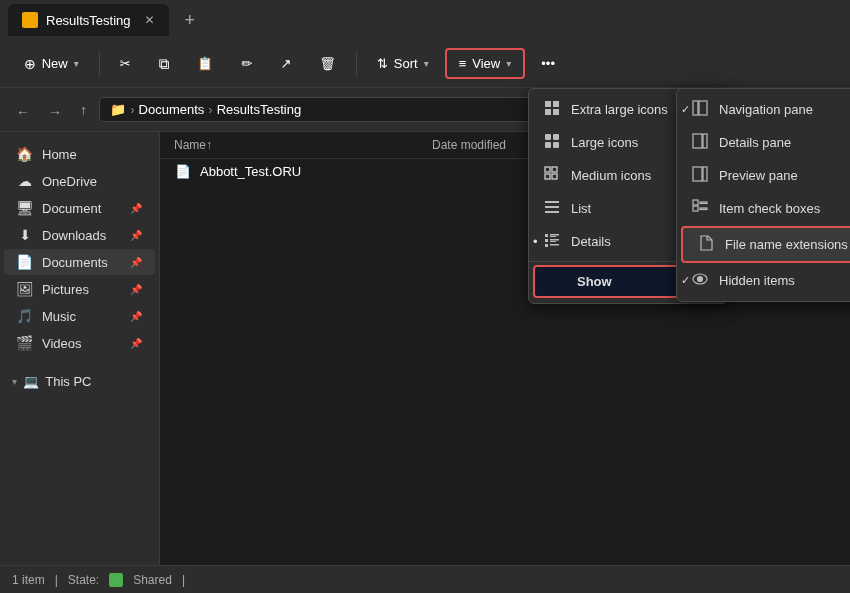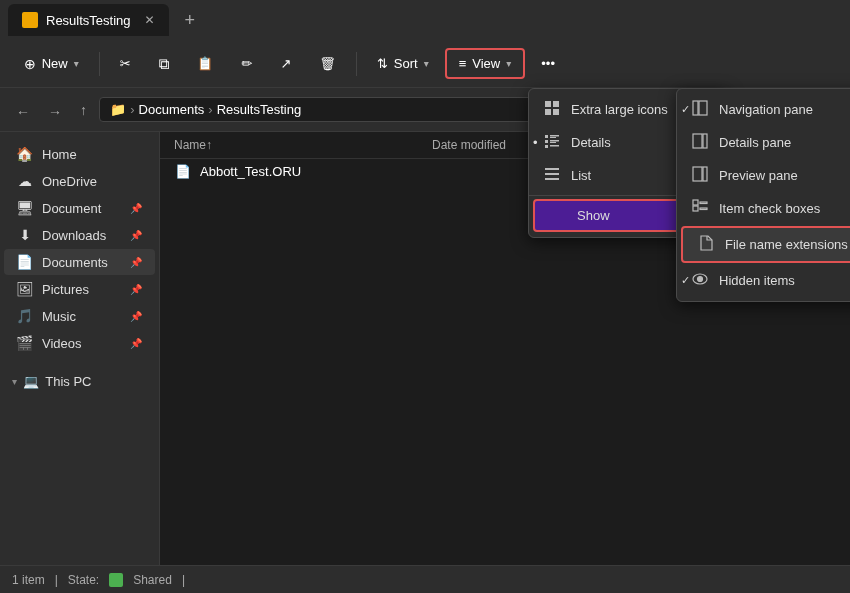--- a/index.html
+++ b/index.html
@@ -258,23 +258,24 @@
     .menu-item.active::before {
       content: '•';
       position: absolute;
       left: 4px;
       color: #ddd;
     }
     .menu-item .menu-icon { width: 18px; text-align: center; color: #bbb; font-size: 13px; }
     .menu-item .arrow { margin-left: auto; color: #888; font-size: 11px; }
     .menu-divider { height: 1px; background: #444; margin: 3px 0; }
     .show-item-highlight {
-      background: #4c1d95;
+      background: #0f172a;
       border: 2px solid #e05252;
       border-radius: 4px;
+      font-weight: bold;
     }
 
     
     .show-submenu {
       position: absolute;
       top: 88px;
       left: 676px;
       background: #2d2d2d;
       border: 1px solid #4a4a4a;
       border-radius: 6px;
@@ -473,45 +474,67 @@
       <span class="menu-icon">
         <svg width="16" height="16" viewBox="0 0 16 16" fill="#bbb">
             <rect x="1" y="1" width="6" height="6"></rect>
             <rect x="9" y="1" width="6" height="6"></rect>
             <rect x="1" y="9" width="6" height="6"></rect>
             <rect x="9" y="9" width="6" height="6"></rect>
           </svg>
       </span>
       <span>Extra large icons</span>
     </div>
+    <div class="menu-item">
+      <span class="menu-icon">
+        <svg width="16" height="16" viewBox="0 0 16 16" fill="#bbb">
+            <rect x="1" y="1" width="6" height="6" rx="1"></rect>
+            <rect x="9" y="1" width="6" height="6" rx="1"></rect>
+            <rect x="1" y="9" width="6" height="6" rx="1"></rect>
+            <rect x="9" y="9" width="6" height="6" rx="1"></rect>
+          </svg>
+      </span>
+      <span>Large icons</span>
+    </div>
+    <div class="menu-item">
+      <span class="menu-icon">
+        <svg width="16" height="16" viewBox="0 0 16 16" fill="none" stroke="#bbb" stroke-width="1.5">
+            <rect x="1" y="1" width="5" height="5"></rect>
+            <rect x="8" y="1" width="5" height="5"></rect>
+            <rect x="1" y="8" width="5" height="5"></rect>
+            <rect x="8" y="8" width="5" height="5"></rect>
+          </svg>
+      </span>
+      <span>Medium icons</span>
+    </div>
+    <div class="menu-item">
+      <span class="menu-icon">
+        <svg width="16" height="16" viewBox="0 0 16 16" fill="#bbb">
+            <rect x="1" y="2" width="14" height="2"></rect>
+            <rect x="1" y="7" width="14" height="2"></rect>
+            <rect x="1" y="12" width="14" height="2"></rect>
+          </svg>
+      </span>
+      <span>List</span>
+    </div>
     <div class="menu-item active">
       <span class="menu-icon">
         <svg width="16" height="16" viewBox="0 0 16 16" fill="#bbb">
             <rect x="1" y="2" width="3" height="3"></rect>
             <rect x="6" y="2" width="9" height="1.5"></rect>
             <rect x="6" y="4" width="6" height="1"></rect>
             <rect x="1" y="7" width="3" height="3"></rect>
             <rect x="6" y="7" width="9" height="1.5"></rect>
             <rect x="6" y="9" width="6" height="1"></rect>
             <rect x="1" y="12" width="3" height="3"></rect>
             <rect x="6" y="12" width="9" height="1.5"></rect>
           </svg>
       </span>
       <span>Details</span>
     </div>
-    <div class="menu-item">
-      <span class="menu-icon">
-        <svg width="16" height="16" viewBox="0 0 16 16" fill="#bbb">
-            <rect x="1" y="2" width="14" height="2"></rect>
-            <rect x="1" y="7" width="14" height="2"></rect>
-            <rect x="1" y="12" width="14" height="2"></rect>
-          </svg>
-      </span>
-      <span>List</span>
-    </div>
     <div class="menu-divider"></div>
     <div class="menu-item show-item-highlight" style="border: 2px solid #e05252; border-radius: 4px; margin: 1px 4px;">
       <span class="menu-icon"></span>
       <span>Show</span>
       <span class="arrow">›</span>
     </div>
   </div>
 
   <div class="show-submenu">
     <div class="submenu-item checked">

